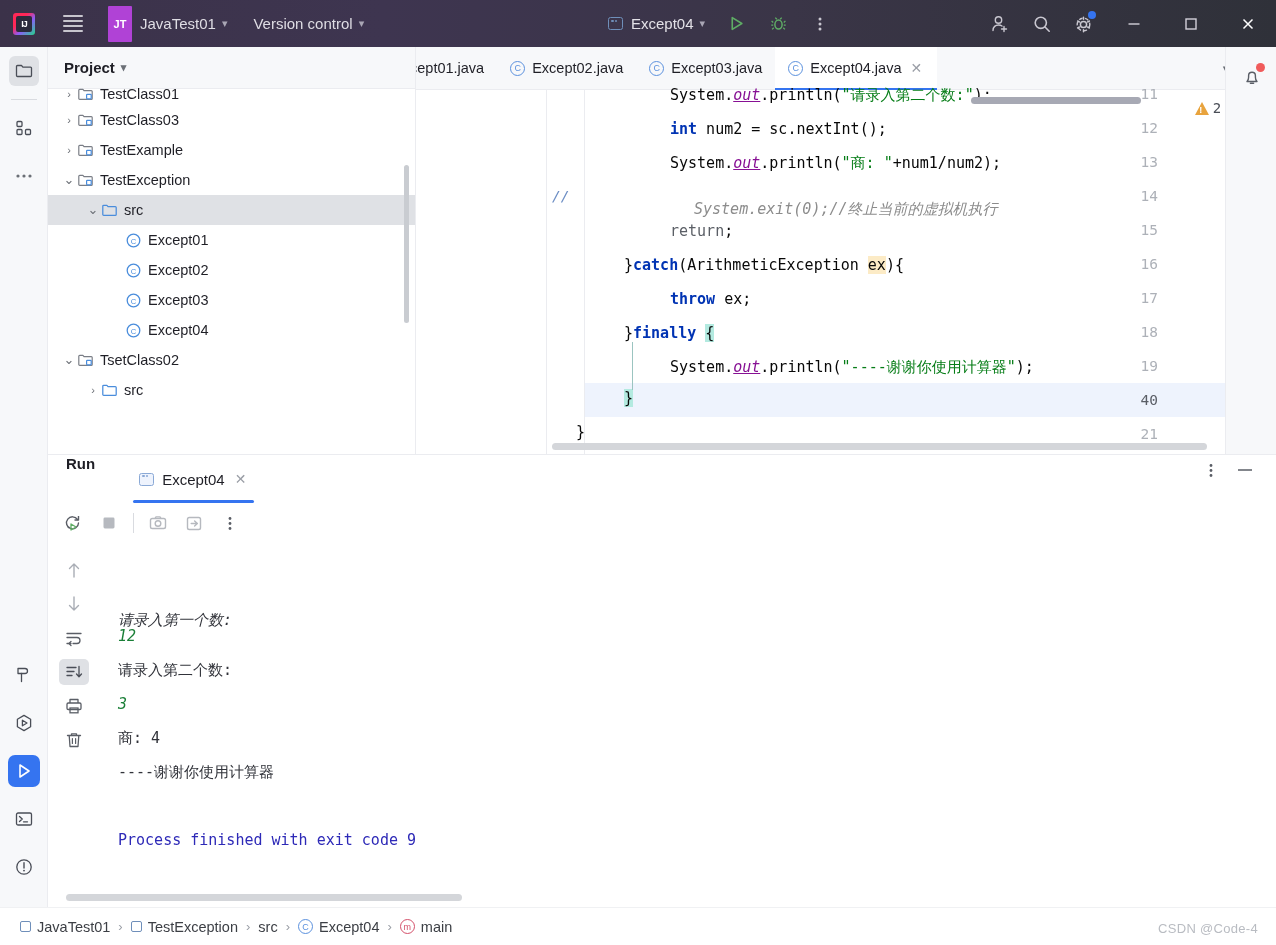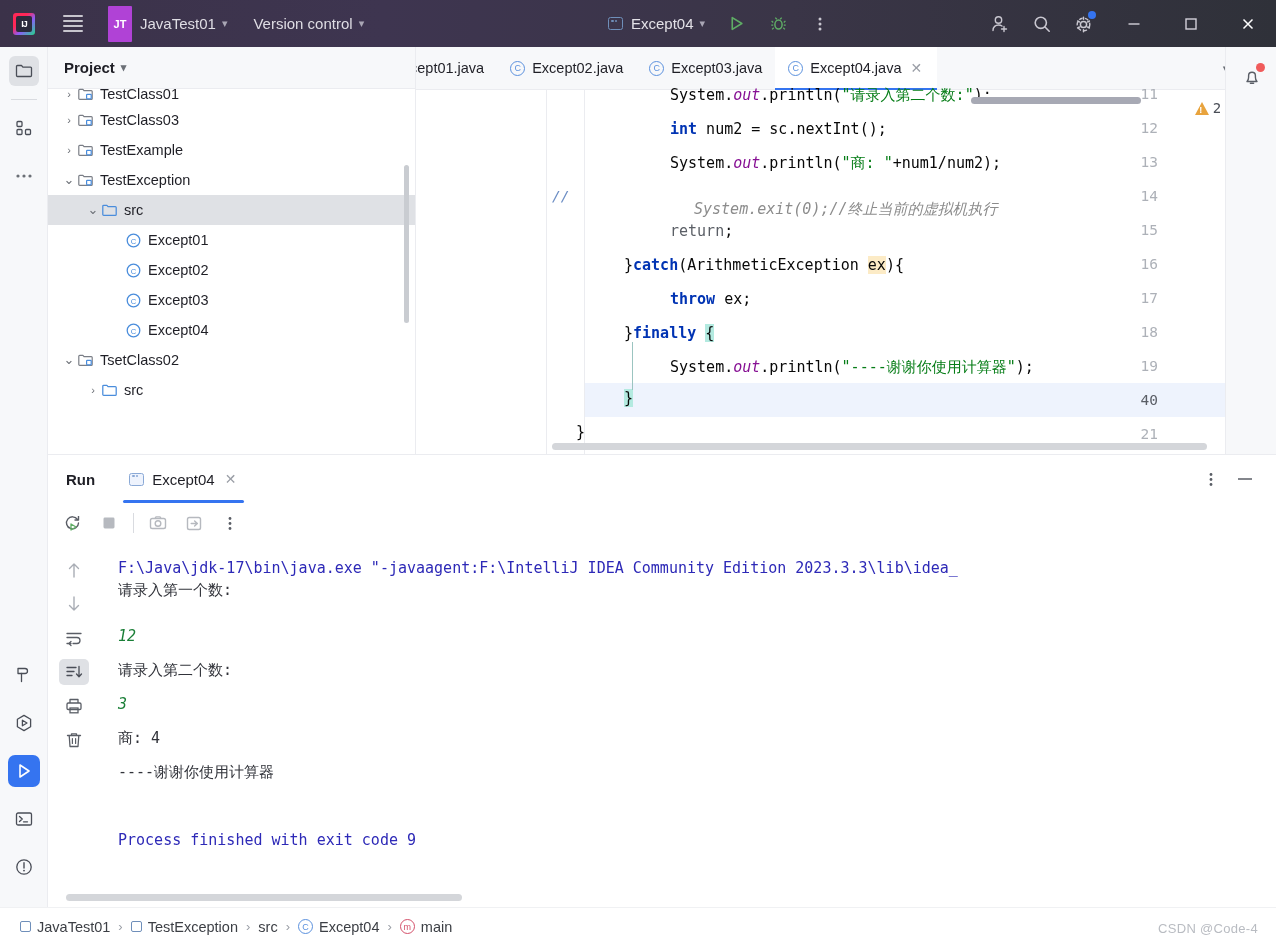--- a/index.html
+++ b/index.html
@@ -101,40 +101,40 @@
 
   .codearea { position:relative; height:364px; background:#ffffff; font-family:"DejaVu Sans Mono", monospace; }
   .gutter { position:absolute; left:0; top:0; width:169px; height:100%; background:#ffffff; }
   .ln { position:absolute; right:118px; width:40px; text-align:right; color:#adb1b8; font-size:14.5px; font-family:"DejaVu Sans Mono",monospace;}
   .foldcol { position:absolute; left:130px; top:0; bottom:0; width:1px; background:#ebecf0;}
   .foldcol2 { position:absolute; left:168px; top:0; bottom:0; width:1px; background:#ebecf0;}
   .cmark { position:absolute; left:136px; color:#6b8dc4; font-size:14.5px; font-style:italic; font-family:"DejaVu Sans Mono",monospace;}
   .codeline { position:absolute; left:169px; white-space:pre; font-size:15px; font-family:"DejaVu Sans Mono",monospace; color:#080808; }
   .hl-row { position:absolute; left:0; right:0; height:34px; background:#eef3fd; }
   .kw { color:#0033b3; font-weight:600;}
-  .stat { color:#871094; font-style:italic;}
+  .stat { color:#871094; font-style:italic;text-decoration:underline;}
   .str { color:#067d17;}
   .cmt { color:#8c8c8c; font-style:italic;}
   .plain { color:#080808;}
   .hlbrace { background:#b3eae0; }
   .hlid { background:#fcebc6; }
   .indentguide { position:absolute; width:1px; background:#9bc4c0; }
   .warnbar {
     position:absolute; right:6px; top:10px; display:flex; align-items:center; gap:4px; font-size:14px; color:#4a4e57;
   }
   .warn-tri { width:0;height:0;border-left:7px solid transparent;border-right:7px solid transparent;border-bottom:13px solid #e8a33d; position:relative;}
   .warn-tri::after{content:"!";position:absolute;left:-2.5px;top:3px;font-size:9px;color:#fff;font-weight:700;font-family:"Liberation Sans",sans-serif;}
   .ed-vscroll { position:absolute; right:4px; top:155px; width:7px; height:110px; background:#c9ccd1; border-radius:4px;}
   .ed-vmark { position:absolute; right:2px; top:303px; width:11px; height:2px; background:#e8a33d;}
   .ed-hscroll { position:absolute; left:136px; bottom:4px; width:655px; height:7px; background:#d4d6da; border-radius:4px;}
   .topbar-grey { position:absolute; left:971px; top:97px; width:170px; height:7px; background:#a7a9b4; border-radius:4px; z-index:5;}
 
   
   .runwin { position:absolute; left:48px; top:454px; width:1228px; height:453px; background:#ffffff; border-top:1px solid #ebecf0;}
-  .run-header { height:48px; display:flex; align-items:center; padding-left:18px; position:relative; background:#ffffff;}
+  .run-header { height:48px; display:flex; align-items:flex-start; padding-left:18px; position:relative; background:#ffffff;gap:10px;}
   .run-title { font-size:15px; font-weight:700; color:#1f1f26; }
   .run-tab { margin-left:28px; height:48px; display:flex; align-items:center; gap:8px; font-size:15px; color:#1f1f26; cursor:pointer; position:relative; padding:0 6px;}
   .run-tab::after{ content:""; position:absolute; left:0; right:0; bottom:0; height:3px; background:#3574f0; border-radius:2px;}
   .rt-icon { width:15px;height:13px;border:1.6px solid #8aa9d6;border-radius:2.5px;position:relative; background:#eef3fd;}
   .rt-icon::before{content:"";position:absolute;top:1.5px;left:1.5px;width:3px;height:2px;background:#8aa9d6;border-radius:1px;}
   .rt-icon::after{content:"";position:absolute;top:1.5px;left:6px;width:2px;height:2px;background:#8aa9d6;border-radius:1px;}
   .run-hdr-right { margin-left:auto; display:flex; align-items:center; gap:4px; padding-right:16px;}
   .hdr-btn { width:30px;height:30px;display:flex;align-items:center;justify-content:center;color:#5a5e66;cursor:pointer;}
   .run-toolbar { height:40px; display:flex; align-items:center; padding-left:8px; gap:2px; border-bottom:none;}
   .tbtn { width:34px;height:32px;display:flex;align-items:center;justify-content:center;cursor:pointer;}
@@ -629,22 +629,21 @@
         <svg width="20" height="20" viewBox="0 0 20 20">
             <path d="M3.5 5.5 h13" stroke="#5a5e66" stroke-width="1.3" stroke-linecap="round"></path>
             <path d="M7.5 5.5 V3.8 h5 V5.5" fill="none" stroke="#5a5e66" stroke-width="1.3" stroke-linejoin="round"></path>
             <path d="M5.2 5.5 L6 16.5 h8 l0.8 -11" fill="none" stroke="#5a5e66" stroke-width="1.3" stroke-linejoin="round"></path>
             <path d="M8.4 8.5 v5 M11.6 8.5 v5" stroke="#5a5e66" stroke-width="1.2" stroke-linecap="round"></path>
           </svg>
       </div>
     </div>
 
     <div class="console" id="console-root">
-        <div class="cline c-blue" style="top: 16px;">F:\Java\jdk-17\bin\java.exe "-javaagent:F:\IntelliJ IDEA Community Edition 2023.3.3\lib\idea_</div>
-        <div class="cline c-dark" style="top: 38px;">请录入第一个数:</div>
+        <div class="cline c-dark" style="top: 68px; font-style: italic;">请录入第一个数:</div>
         <div class="cline c-green" style="top: 84px;">12</div>
         <div class="cline c-dark" style="top: 118px;">请录入第二个数:</div>
         <div class="cline c-green" style="top: 152px;">3</div>
         <div class="cline c-dark" style="top: 186px;">商: 4</div>
         <div class="cline c-dark" style="top: 220px;">----谢谢你使用计算器</div>
         <div class="cline c-dark" style="top: 254px;"></div>
         <div class="cline c-blue" style="top: 288px;">Process finished with exit code 9</div>
       </div>
     <div class="con-hscroll"></div>
   </div>

